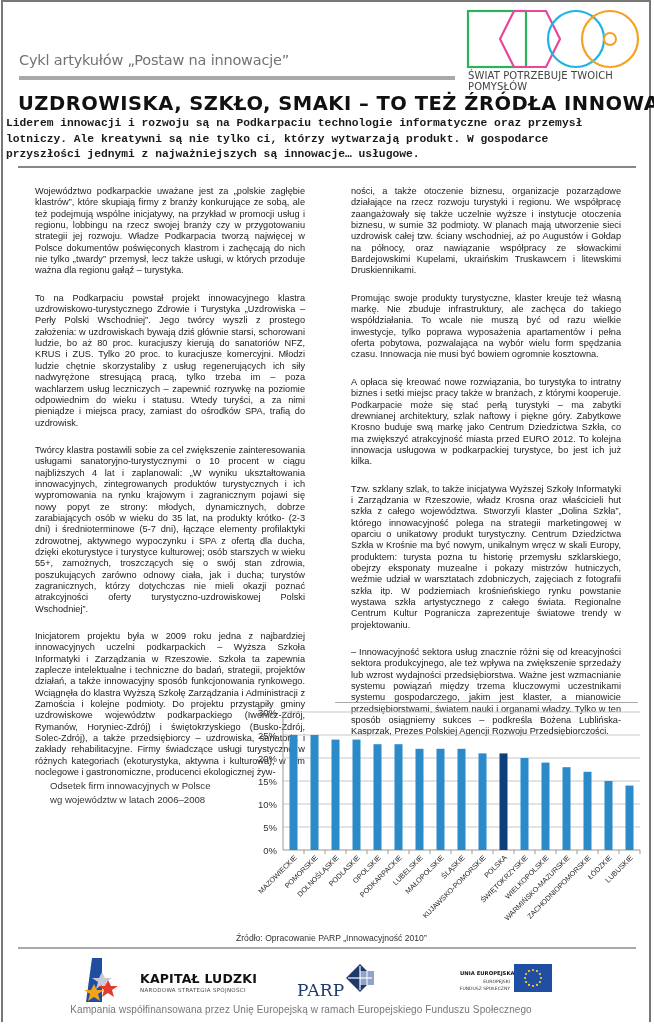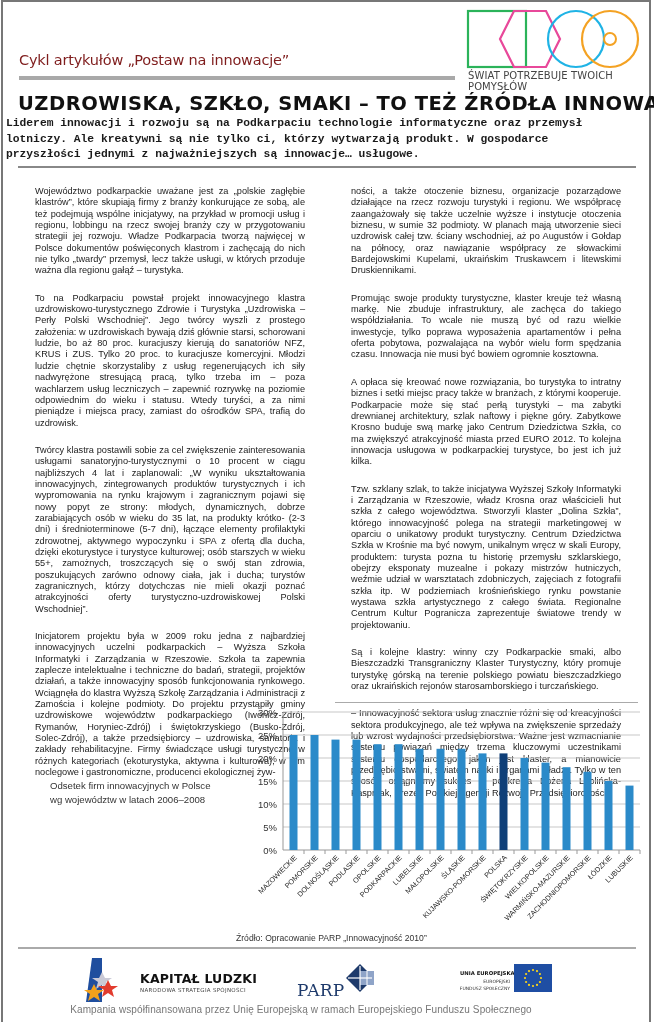--- a/index.html
+++ b/index.html
@@ -1,20 +1,20 @@
 <!DOCTYPE html>
 <html><head>
 <meta charset="utf-8">
 <style>
   html, body { margin: 0; padding: 0; background: #fff; }
   body { width: 654px; height: 1024px; position: relative; overflow: hidden;
          font-family: "DejaVu Sans", sans-serif; color: #222; }
   .frame { position: absolute; left: 1px; top: 0; width: 650px; height: 1022px;
            border-left: 2px solid #777; border-right: 2px solid #777; border-top: 2px solid #777; box-sizing: border-box; }
-  .series-title { position: absolute; left: 19px; top: 52px; font-size: 14.5px; color: #7f1d1d; letter-spacing: -0.2px; }
+  .series-title { position: absolute; left: 19px; top: 52px; font-size: 14.5px; color: #737373; letter-spacing: -0.2px; }
   .rule-top { position: absolute; left: 19px; top: 76px; width: 436px; height: 4px; background: #a9a9a9; }
   .logo-idea { position: absolute; left: 466px; top: 8px; width: 178px; height: 70px; }
   .logo-tag { position: absolute; left: 468px; top: 70px; font-size: 10px; color: #444; letter-spacing: 0.1px; }
   .headline { position: absolute; left: 18px; top: 92px; font-size: 19.5px; font-weight: bold; letter-spacing: 0.5px; color: #111; white-space: nowrap; }
   .lead { position: absolute; left: 6px; top: 116px; width: 620px; font-size: 11.3px; font-weight: bold; line-height: 15.5px; color: #1a1a1a; font-family: Liberation Mono, monospace; }
   .rule-mid { position: absolute; left: 18px; top: 166px; width: 618px; height: 2px; background: #888; }
   .col { position: absolute; top: 170px; width: 302px; font-size: 9.2px; line-height: 11.35px; text-align: justify; color: #222; font-family: "Liberation Sans", sans-serif; }
   .col p { margin: 16px; text-indent: 0; }
   .col-left { left: 19px; }
   .col-right { left: 335px; }
@@ -60,21 +60,20 @@
   <p>To na Podkarpaciu powstał projekt innowacyjnego klastra uzdrowiskowo-turystycznego Zdrowie i Turystyka „Uzdrowiska – Perły Polski Wschodniej”. Jego twórcy wyszli z prostego założenia: w uzdrowiskach bywają dziś głównie starsi, schorowani ludzie, bo aż 80 proc. kuracjuszy kierują do sanatoriów NFZ, KRUS i ZUS. Tylko 20 proc. to kuracjusze komercyjni. Młodzi ludzie chętnie skorzystaliby z usług regenerujących ich siły nadwyrężone stresującą pracą, tylko trzeba im – poza wachlarzem usług leczniczych – zapewnić rozrywkę na poziomie odpowiednim do wieku i statusu. Wtedy turyści, a za nimi pieniądze i miejsca pracy, zamiast do ośrodków SPA, trafią do uzdrowisk.</p>
   <p>Twórcy klastra postawili sobie za cel zwiększenie zainteresowania usługami sanatoryjno-turystycznymi o 10 procent w ciągu najbliższych 4 lat i zaplanowali: „W wyniku ukształtowania innowacyjnych, zintegrowanych produktów turystycznych i ich wypromowania na rynku krajowym i zagranicznym pojawi się nowy popyt ze strony: młodych, dynamicznych, dobrze zarabiających osób w wieku do 35 lat, na produkty krótko- (2-3 dni) i średnioterminowe (5-7 dni), łączące elementy profilaktyki zdrowotnej, aktywnego wypoczynku i SPA z ofertą dla ducha, dzięki ekoturystyce i turystyce kulturowej; osób starszych w wieku 55+, zamożnych, troszczących się o swój stan zdrowia, poszukujących zarówno odnowy ciała, jak i ducha; turystów zagranicznych, którzy dotychczas nie mieli okazji poznać atrakcyjności oferty turystyczno-uzdrowiskowej Polski Wschodniej”.</p>
   <p>Inicjatorem projektu była w 2009 roku jedna z najbardziej innowacyjnych uczelni podkarpackich – Wyższa Szkoła Informatyki i Zarządzania w Rzeszowie. Szkoła ta zapewnia zaplecze intelektualne i techniczne do badań, strategii, projektów działań, a także innowacyjny sposób funkcjonowania rynkowego. Wciągnęła do klastra Wyższą Szkołę Zarządzania i Administracji z Zamościa i kolejne podmioty. Do projektu przystąpiły gminy uzdrowiskowe województw podkarpackiego (Iwonicz-Zdrój, Rymanów, Horyniec-Zdrój) i świętokrzyskiego (Busko-Zdrój, Solec-Zdrój), a także przedsiębiorcy – uzdrowiska, sanatoria i zakłady rehabilitacyjne. Firmy świadczące usługi turystyczne w różnych kategoriach (ekoturystyka, aktywna i kulturowa), w tym noclegowe i gastronomiczne, producenci ekologicznej żyw-</p>
 </div>
 
 <div class="col col-right">
   <p>ności, a także otoczenie biznesu, organizacje pozarządowe działające na rzecz rozwoju turystyki i regionu. We współpracę zaangażowały się także uczelnie wyższe i instytucje otoczenia biznesu, w sumie 32 podmioty. W planach mają utworzenie sieci uzdrowisk całej tzw. ściany wschodniej, aż po Augustów i Gołdap na północy, oraz nawiązanie współpracy ze słowackimi Bardejowskimi Kupelami, ukraińskim Truskawcem i litewskimi Druskiennikami.</p>
   <p>Promując swoje produkty turystyczne, klaster kreuje też własną markę. Nie zbuduje infrastruktury, ale zachęca do takiego współdziałania. To wcale nie muszą być od razu wielkie inwestycje, tylko poprawa wyposażenia apartamentów i pełna oferta pobytowa, pozwalająca na wybór wielu form spędzania czasu. Innowacja nie musi być bowiem ogromnie kosztowna.</p>
   <p>A opłaca się kreować nowe rozwiązania, bo turystyka to intratny biznes i setki miejsc pracy także w branżach, z którymi kooperuje. Podkarpacie może się stać perłą turystyki – ma zabytki drewnianej architektury, szlak naftowy i piękne góry. Zabytkowe Krosno buduje swą markę jako Centrum Dziedzictwa Szkła, co ma zwiększyć atrakcyjność miasta przed EURO 2012. To kolejna innowacja usługowa w podkarpackiej turystyce, bo jest ich już kilka.</p>
   <p>Tzw. szklany szlak, to także inicjatywa Wyższej Szkoły Informatyki i Zarządzania w Rzeszowie, władz Krosna oraz właścicieli hut szkła z całego województwa. Stworzyli klaster „Dolina Szkła”, którego innowacyjność polega na strategii marketingowej w oparciu o unikatowy produkt turystyczny. Centrum Dziedzictwa Szkła w Krośnie ma być nowym, unikalnym wręcz w skali Europy, produktem: turysta pozna tu historię przemysłu szklarskiego, obejrzy eksponaty muzealne i pokazy mistrzów hutniczych, weźmie udział w warsztatach zdobniczych, zajęciach z fotografii szkła itp. W podziemiach krośnieńskiego rynku powstanie wystawa szkła artystycznego z całego świata. Regionalne Centrum Kultur Pogranicza zaprezentuje światowe trendy w projektowaniu.</p>
-  <p>Są i kolejne klastry: winny czy Podkarpackie smaki, albo Bieszczadzki Transgraniczny Klaster Turystyczny, który promuje turystykę górską na terenie polskiego powiatu bieszczadzkiego oraz ukraińskich rejonów starosamborskiego i turczańskiego.</p>
   <p>– Innowacyjność sektora usług znacznie różni się od kreacyjności sektora produkcyjnego, ale też wpływa na zwiększenie sprzedaży lub wzrost wydajności przedsiębiorstwa. Ważne jest wzmacnianie systemu powiązań między trzema kluczowymi uczestnikami systemu gospodarczego, jakim jest klaster, a mianowicie przedsiębiorstwami, światem nauki i organami władzy. Tylko w ten sposób osiągniemy sukces – podkreśla Bożena Lublińska-Kasprzak, Prezes Polskiej Agencji Rozwoju Przedsiębiorczości.</p>
 </div>
 <div class="rule-right"></div>
 
 <div class="chart-caption">
   <div>Odsetek firm innowacyjnych w Polsce</div>
   <div>wg województw w latach 2006–2008</div>
 </div>
 
 <svg class="chart" id="chart" viewBox="0 0 410 230">

